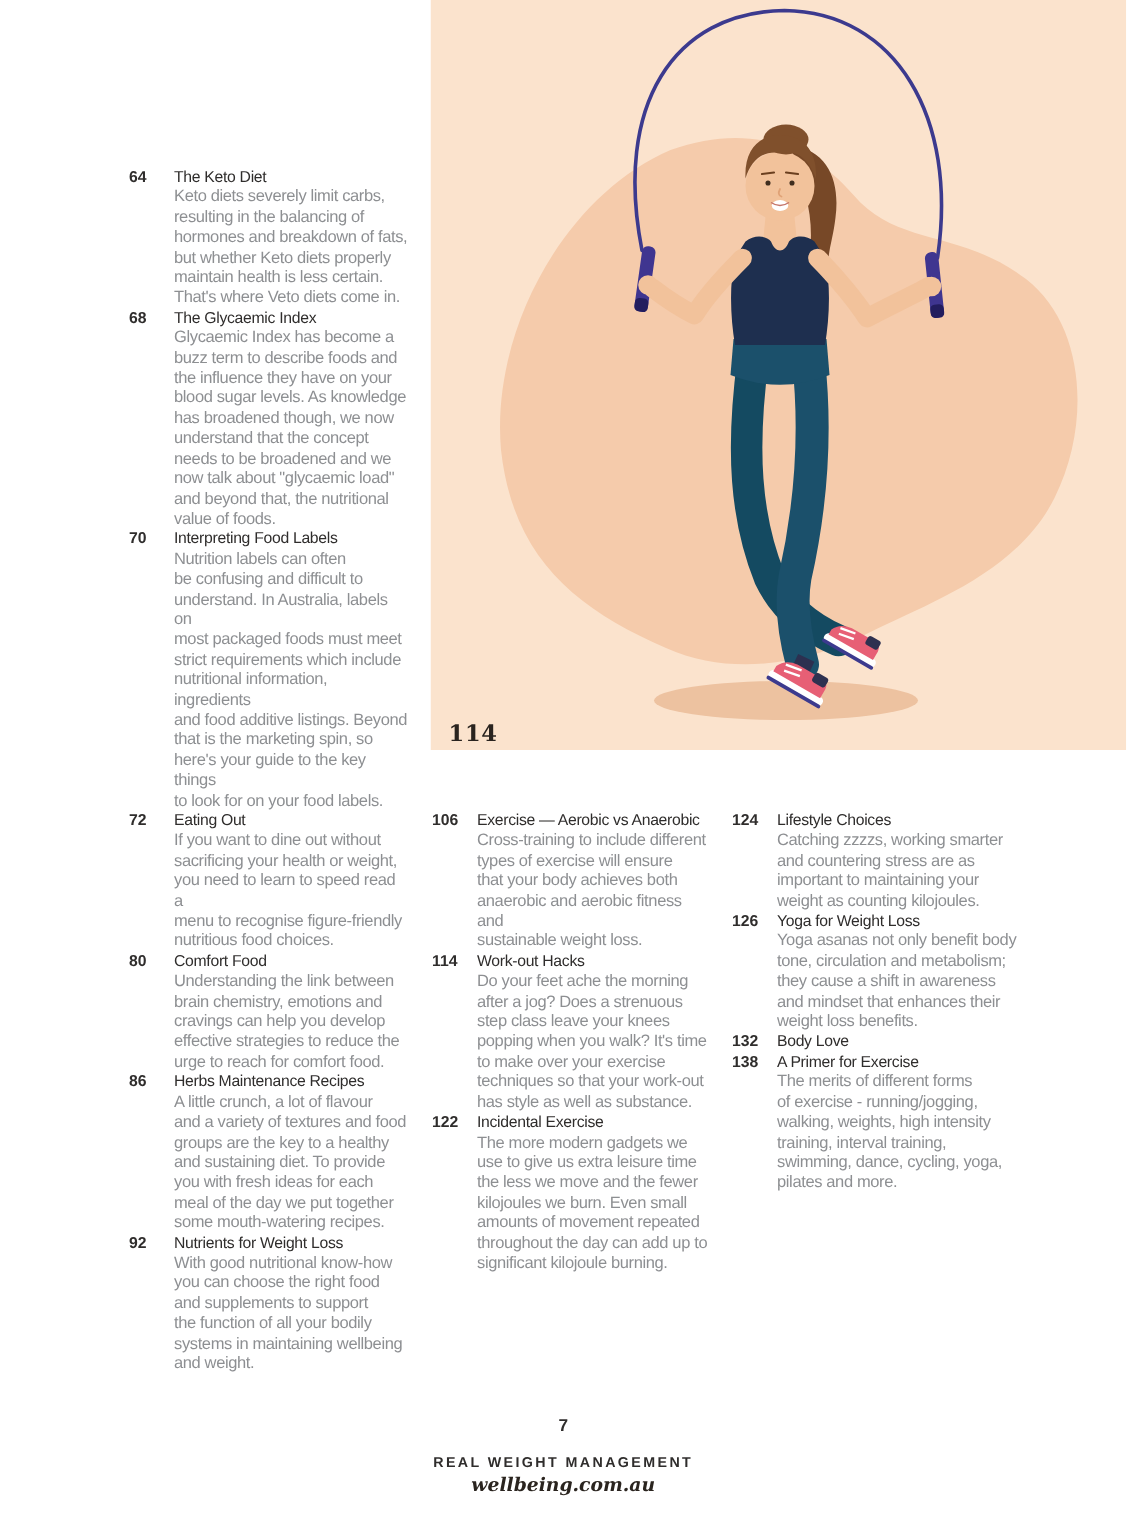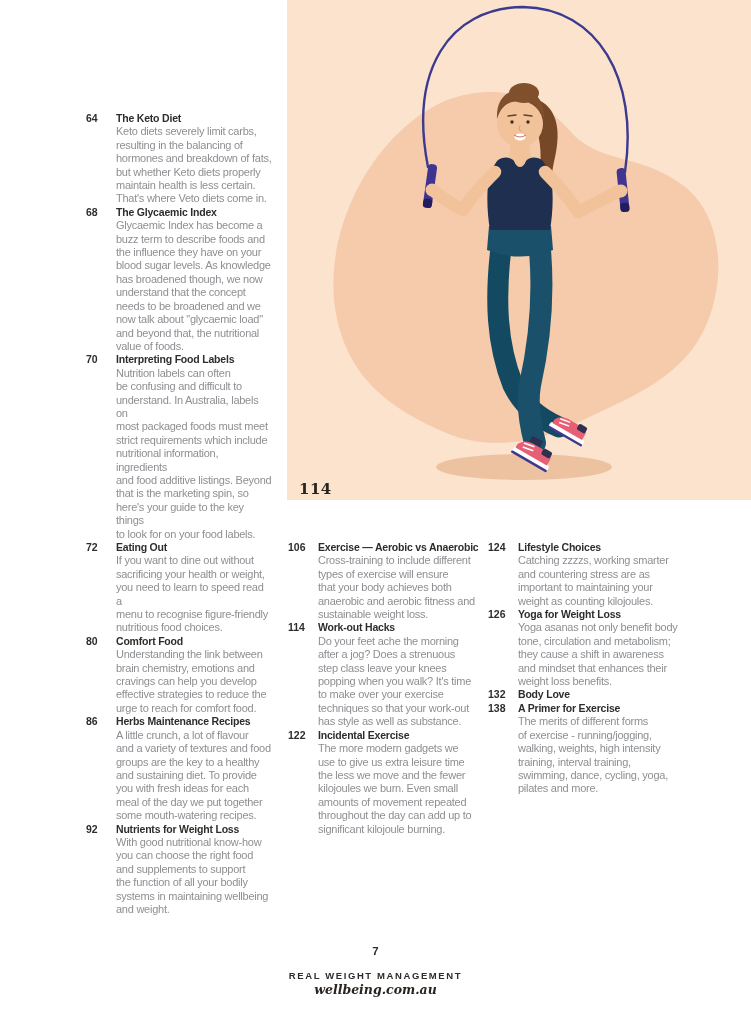--- a/index.html
+++ b/index.html
@@ -15,21 +15,21 @@
 
   
   .toc{position:absolute;display:flex;flex-direction:column;gap:0;}
   .toc-left{left:86px;top:112px;width:186px;}
   .toc-mid{left:288px;top:541px;width:184px;}
   .toc-right{left:488px;top:541px;width:196px;}
   .entry{display:flex;}
   .entry .num{flex:0 0 30px;width:30px;font-weight:bold;font-size:10.5px;
         color:#2f2d2c;line-height:13.4px;}
   .entry .body{flex:1;}
-  .entry .title{font-weight:bold;font-size:10.5px;color:#2f2d2c;
+  .entry .title{font-weight:normal;font-size:10.5px;color:#2f2d2c;
         line-height:13.4px;white-space:nowrap;letter-spacing:-.2px;}
   .entry .desc{font-size:11px;color:#8d8f92;line-height:13.4px;
         white-space:pre-line;letter-spacing:-.25px;}
 
   
   .footer{position:absolute;left:0;top:945px;width:751px;text-align:center;color:#2f2d2c;}
   .footer .pnum{font-weight:bold;font-size:11.5px;font-family:"Liberation Sans",sans-serif;}
   .footer .mag{font-weight:bold;font-size:9.5px;letter-spacing:1.6px;margin-top:13px;}
   .footer .site{font-family:"DejaVu Serif",serif;font-style:italic;font-weight:bold;
         font-size:12.5px;margin-top:1px;color:#2a241f;}

